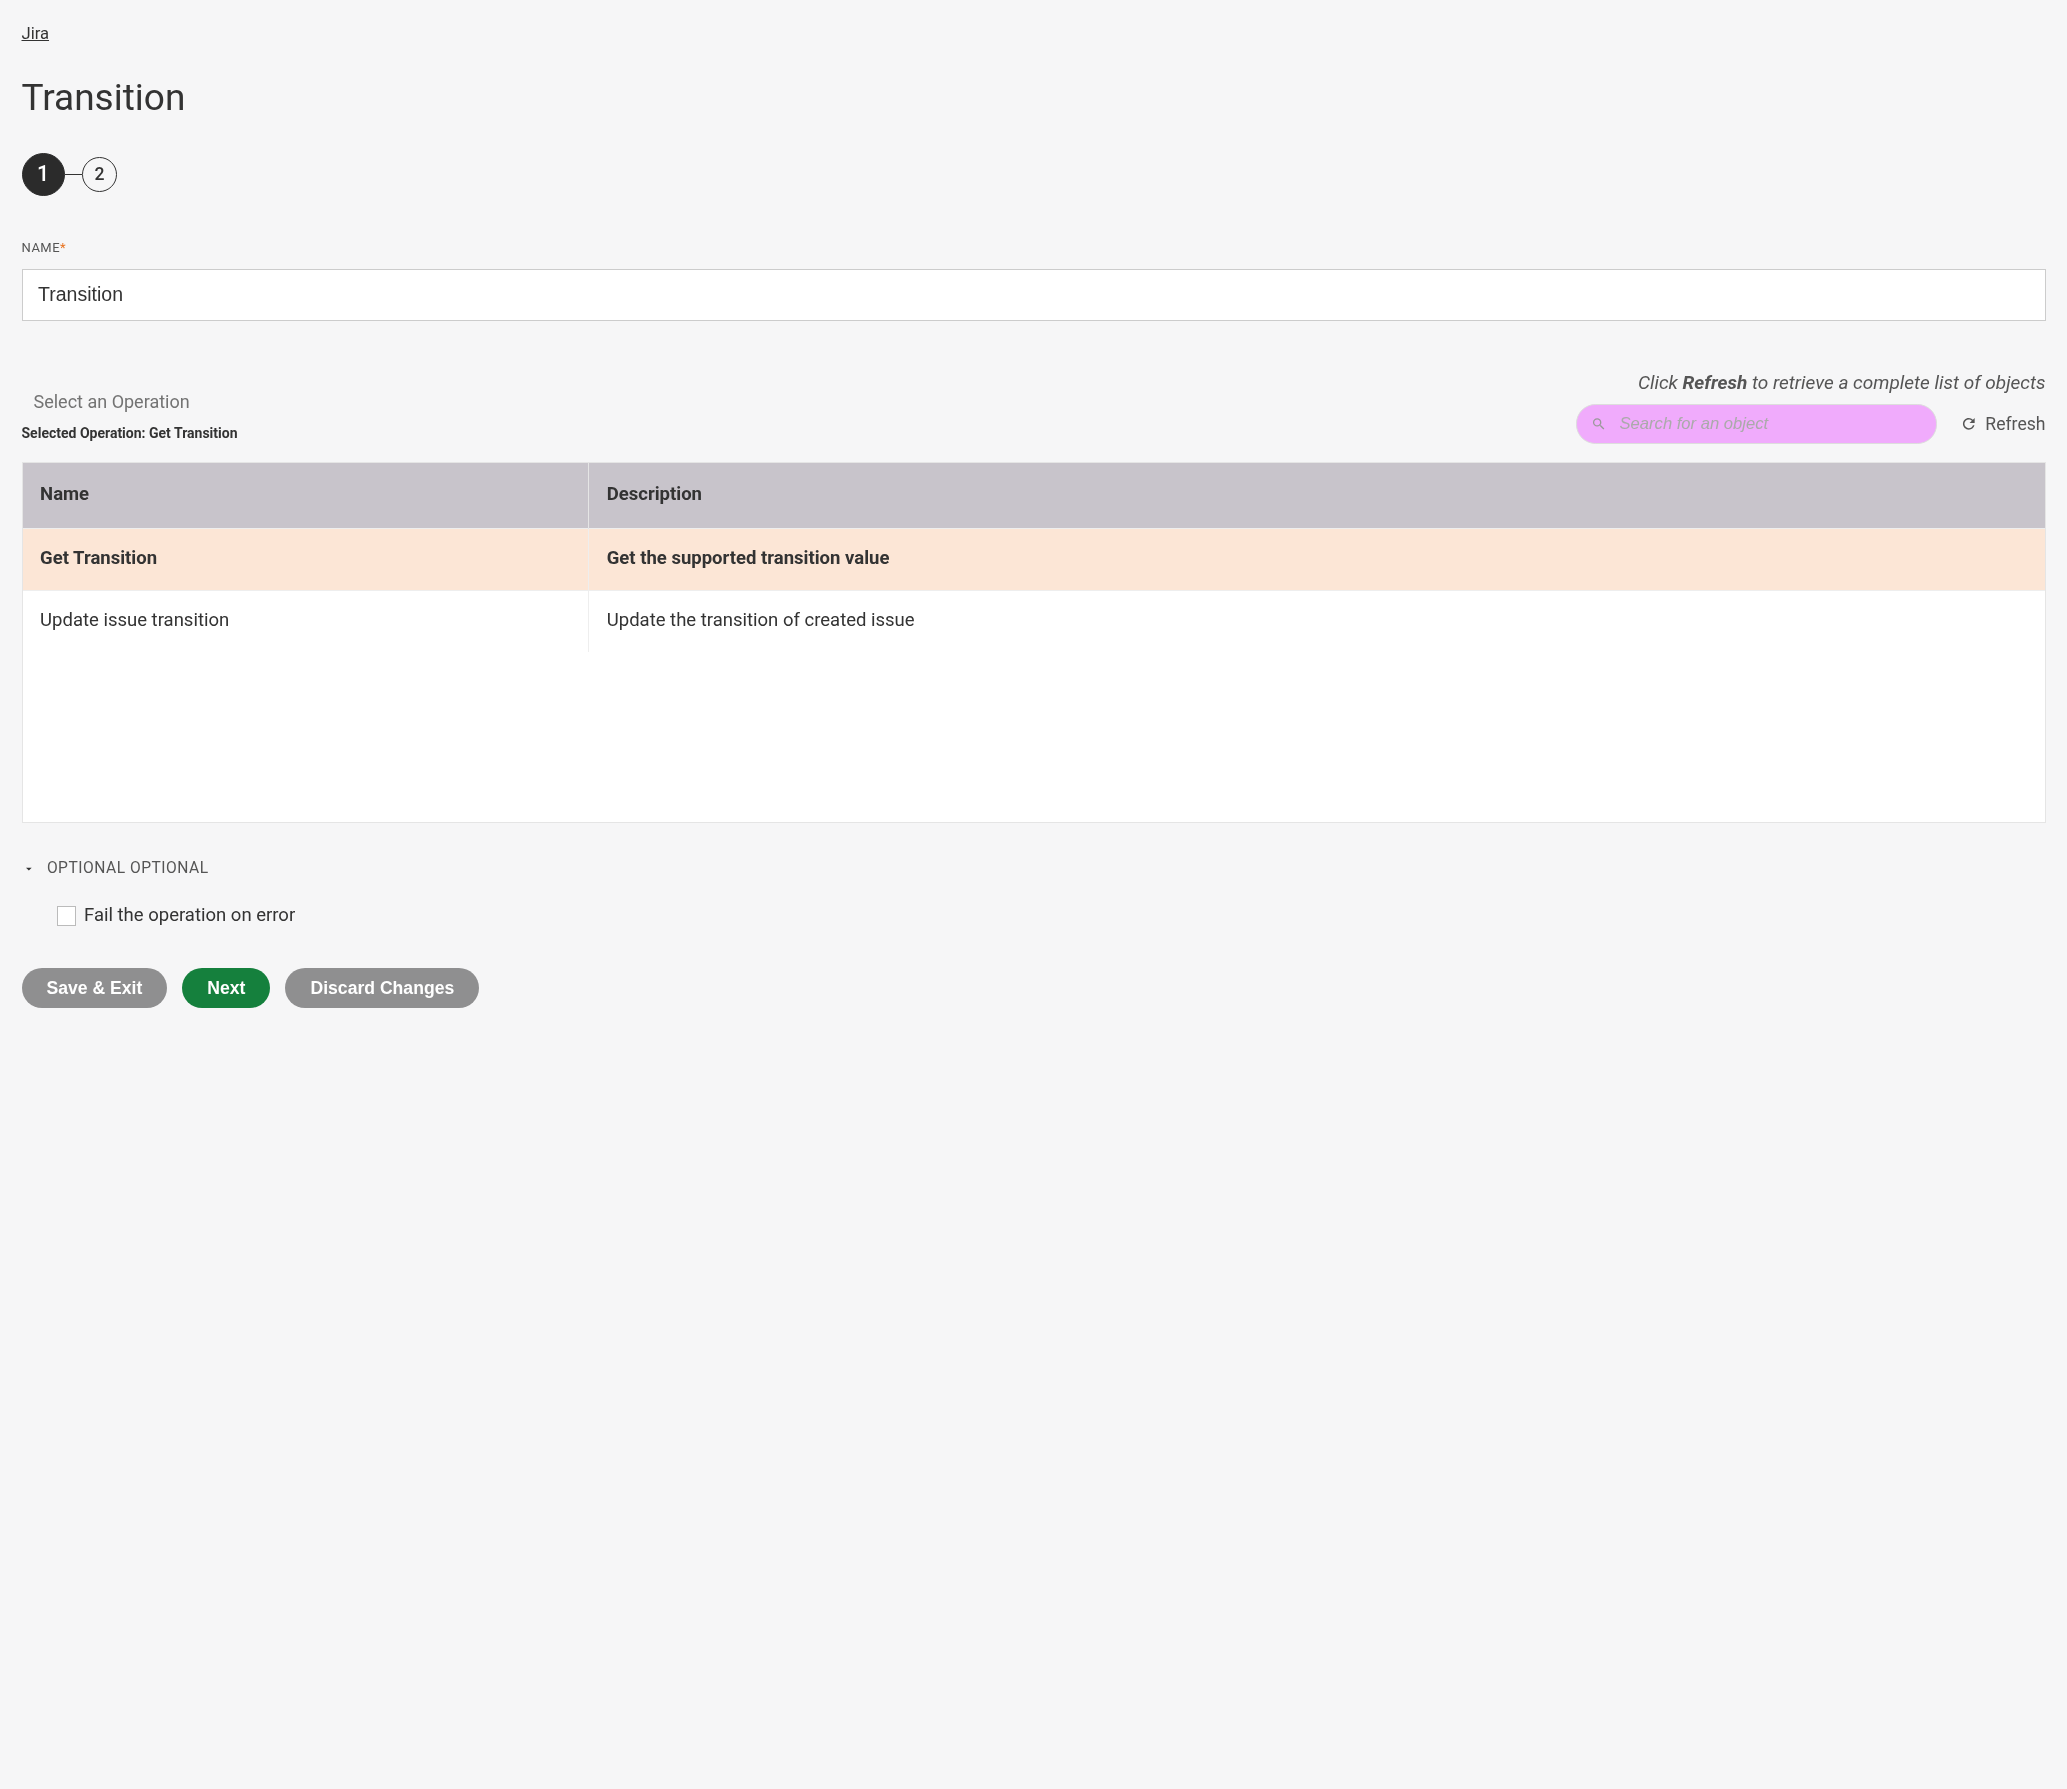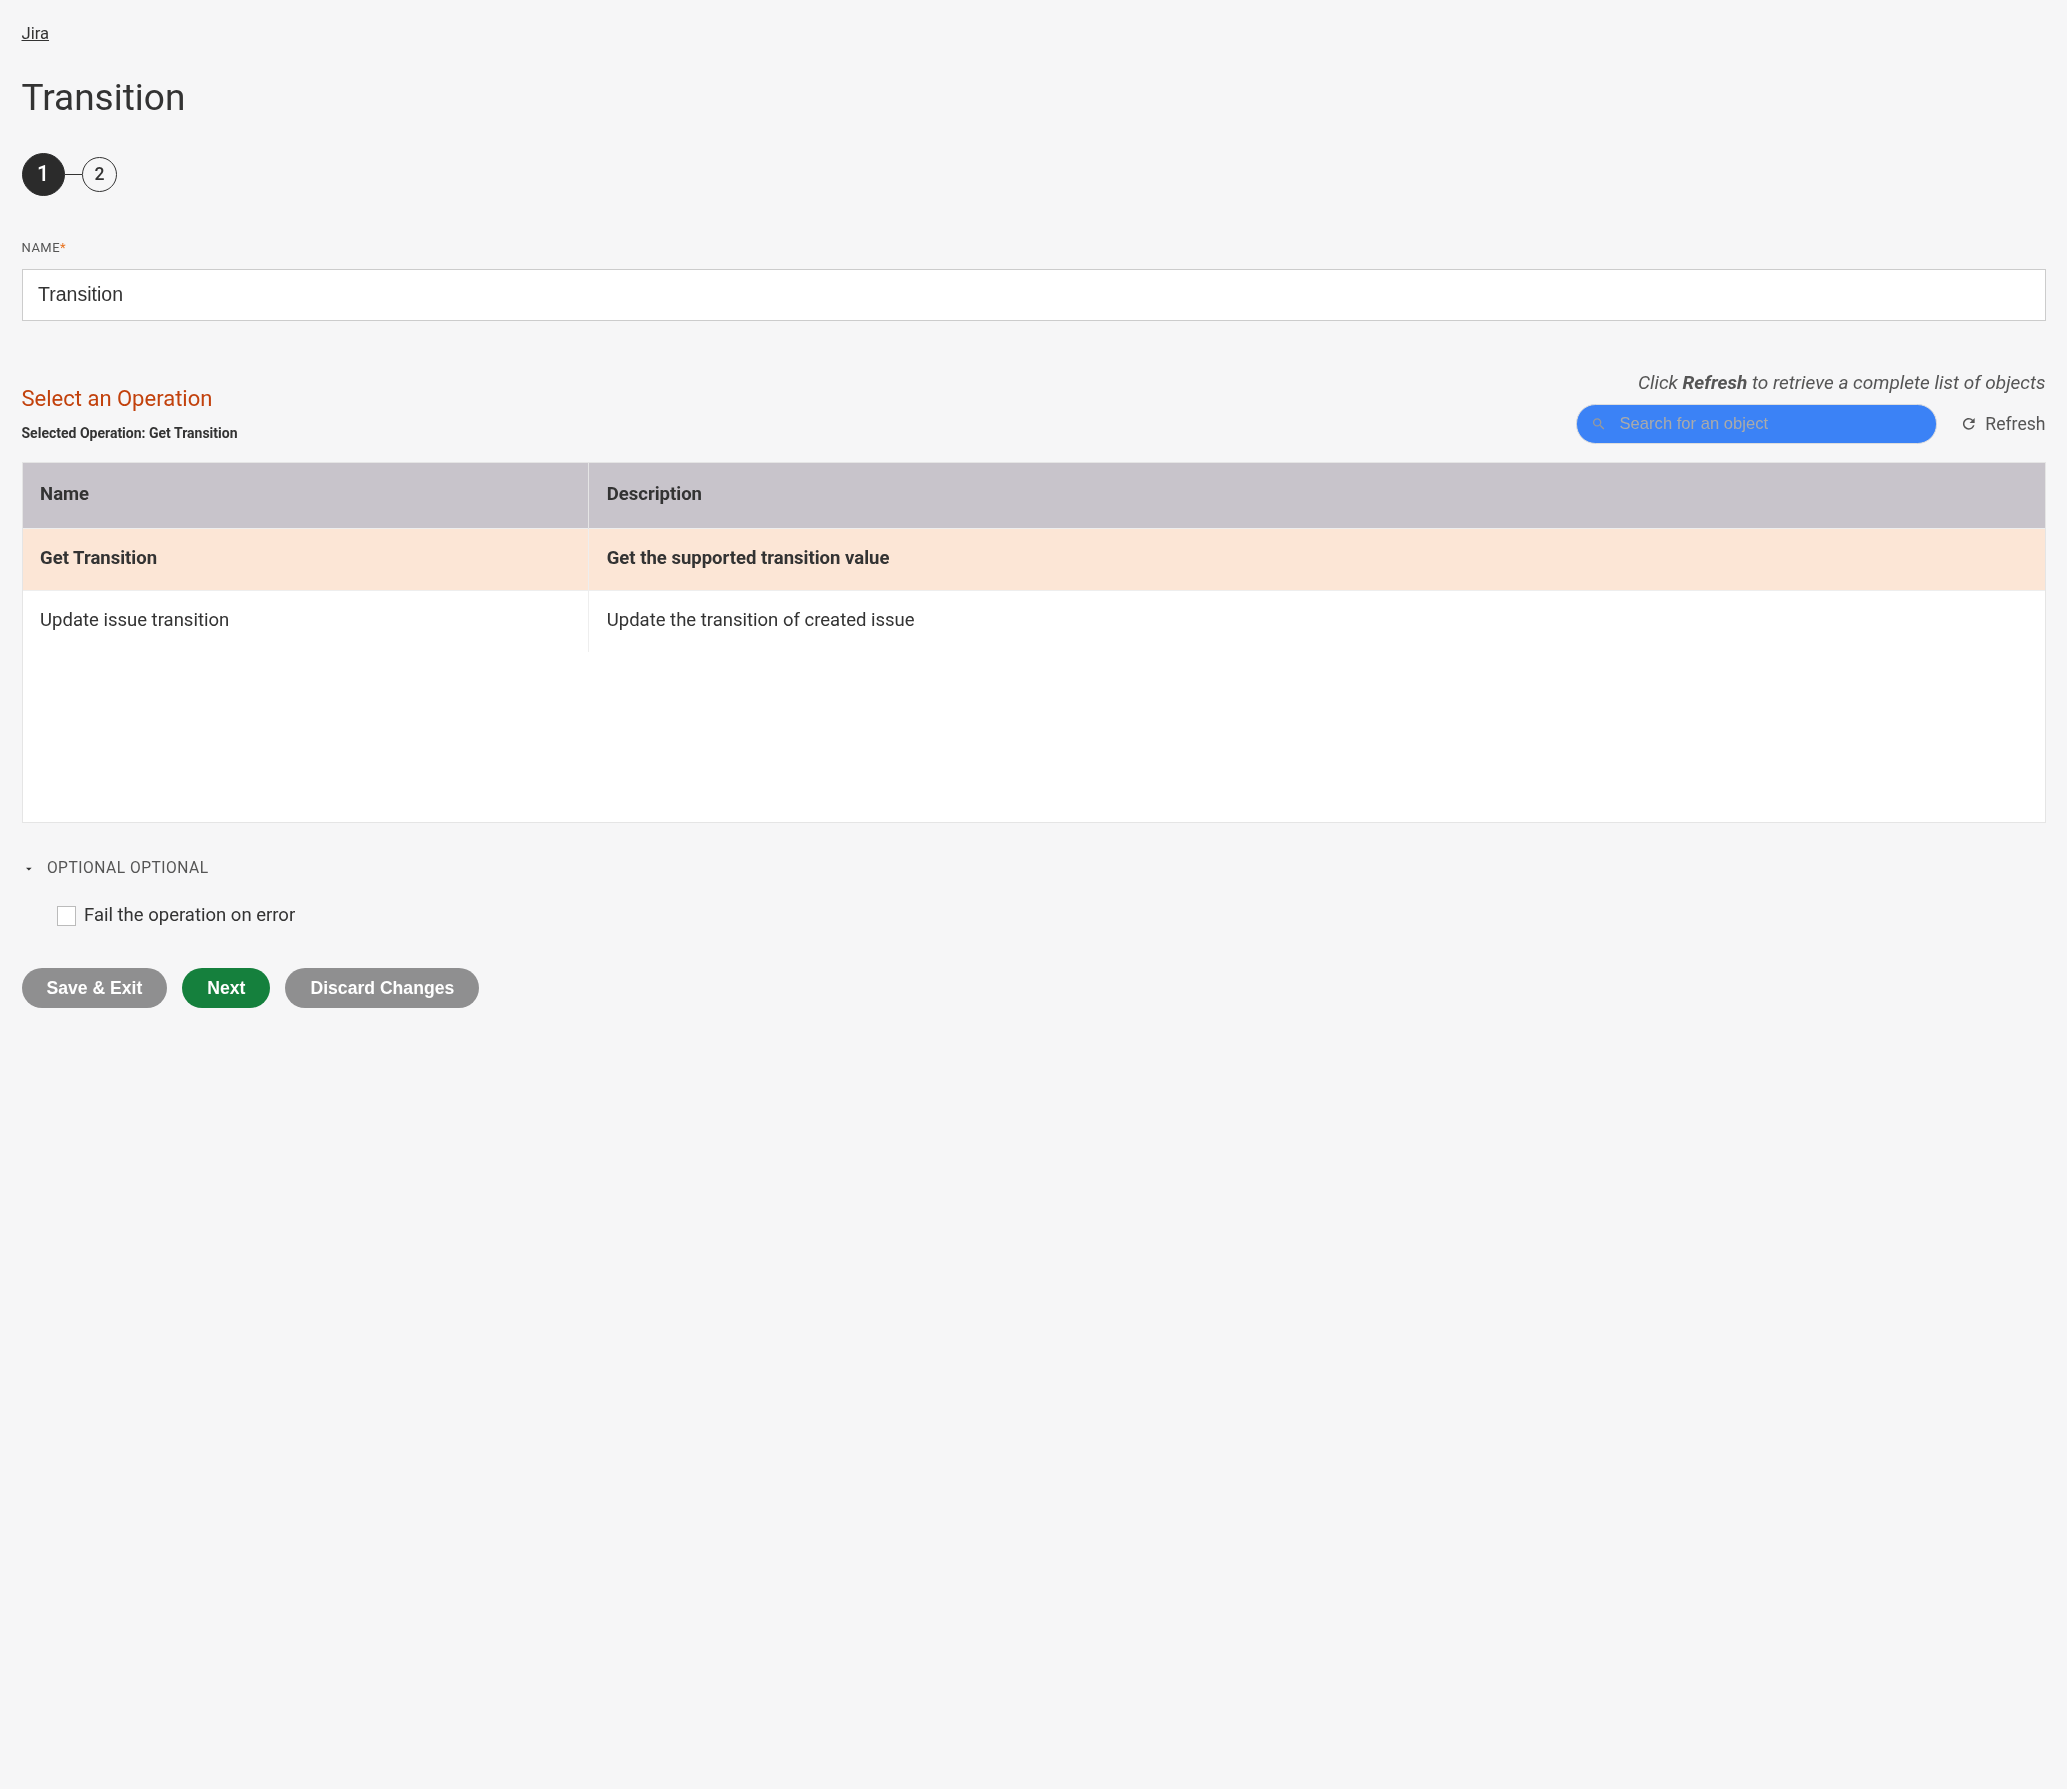--- a/index.html
+++ b/index.html
@@ -84,23 +84,24 @@
   .ops-header {
     display: flex;
     justify-content: space-between;
     align-items: flex-end;
     margin-bottom: 9.8px;
     flex-wrap: wrap;
     gap: 9.8px;
   }
   .ops-header-left { }
   .select-op {
-    font-size: 22px;
-    color: #c2410c;
+    font-size: 18px;
+    color: #737373;
     margin-bottom: 9.8px;
+    margin-left: 12px;
   }
   .selected-op {
     font-size: 14px;
     font-weight: 700;
     color: #333;
   }
   .ops-header-right {
     text-align: right;
   }
   .refresh-hint {
@@ -130,23 +131,24 @@
     width: 15.6px;
     height: 15.6px;
     fill: #999;
   }
   .search-input {
     width: 100%;
     border: 1px solid #ddd;
     border-radius: 19.5px;
     padding: 8.8px 13.7px 8.8px 43px;
     font-size: 16.6px;
+    font-style: italic;
     color: #333;
     outline: none;
-    background: #3b82f6;
+    background: #f0abfc;
   }
   .search-input::placeholder {
     color: #aaa;
   }
   .refresh-link {
     display: flex;
     align-items: center;
     gap: 7.8px;
     font-size: 17.6px;
     color: #555;

